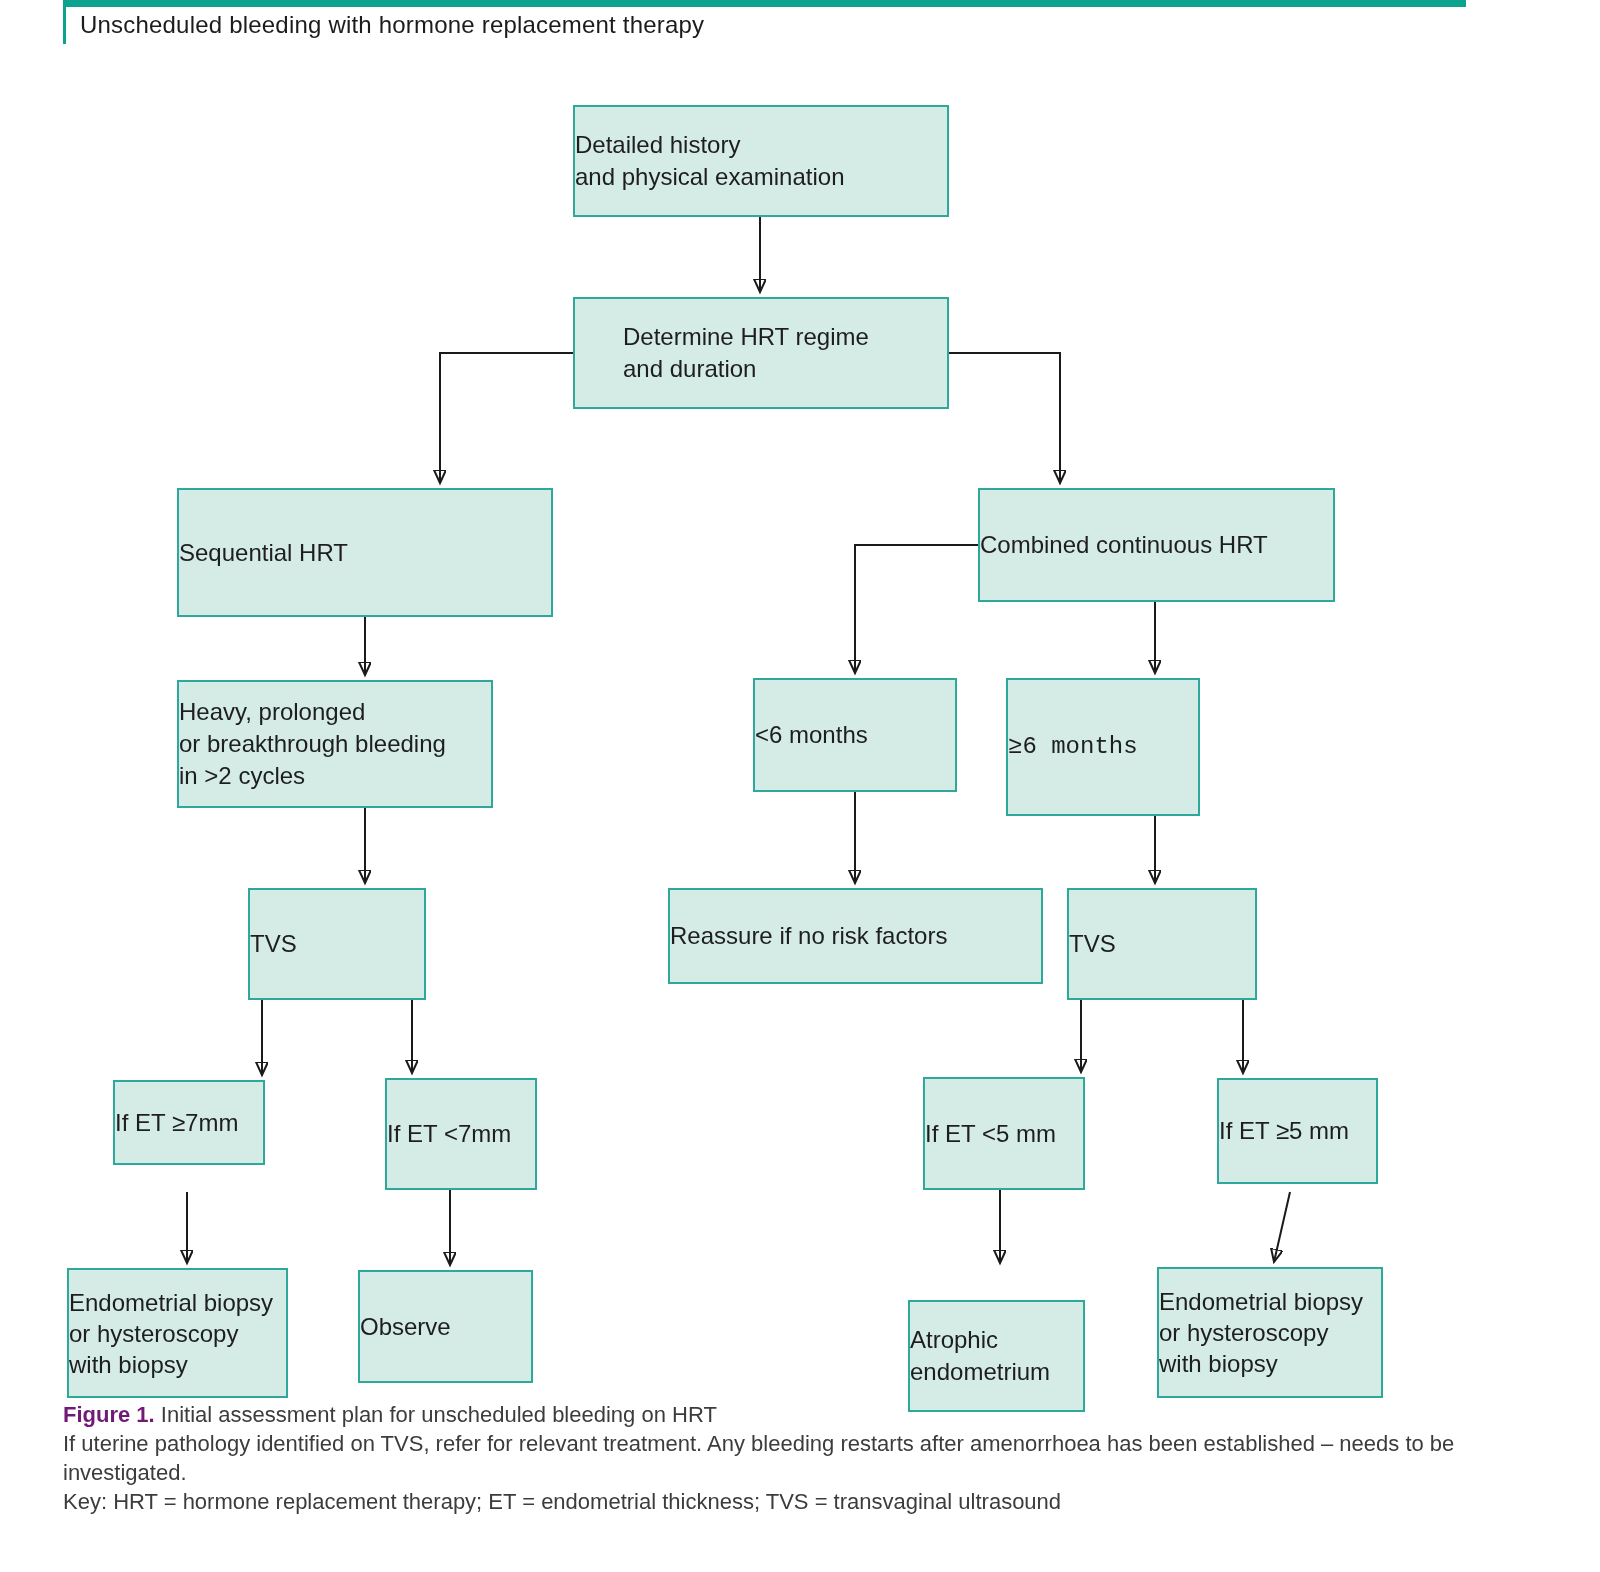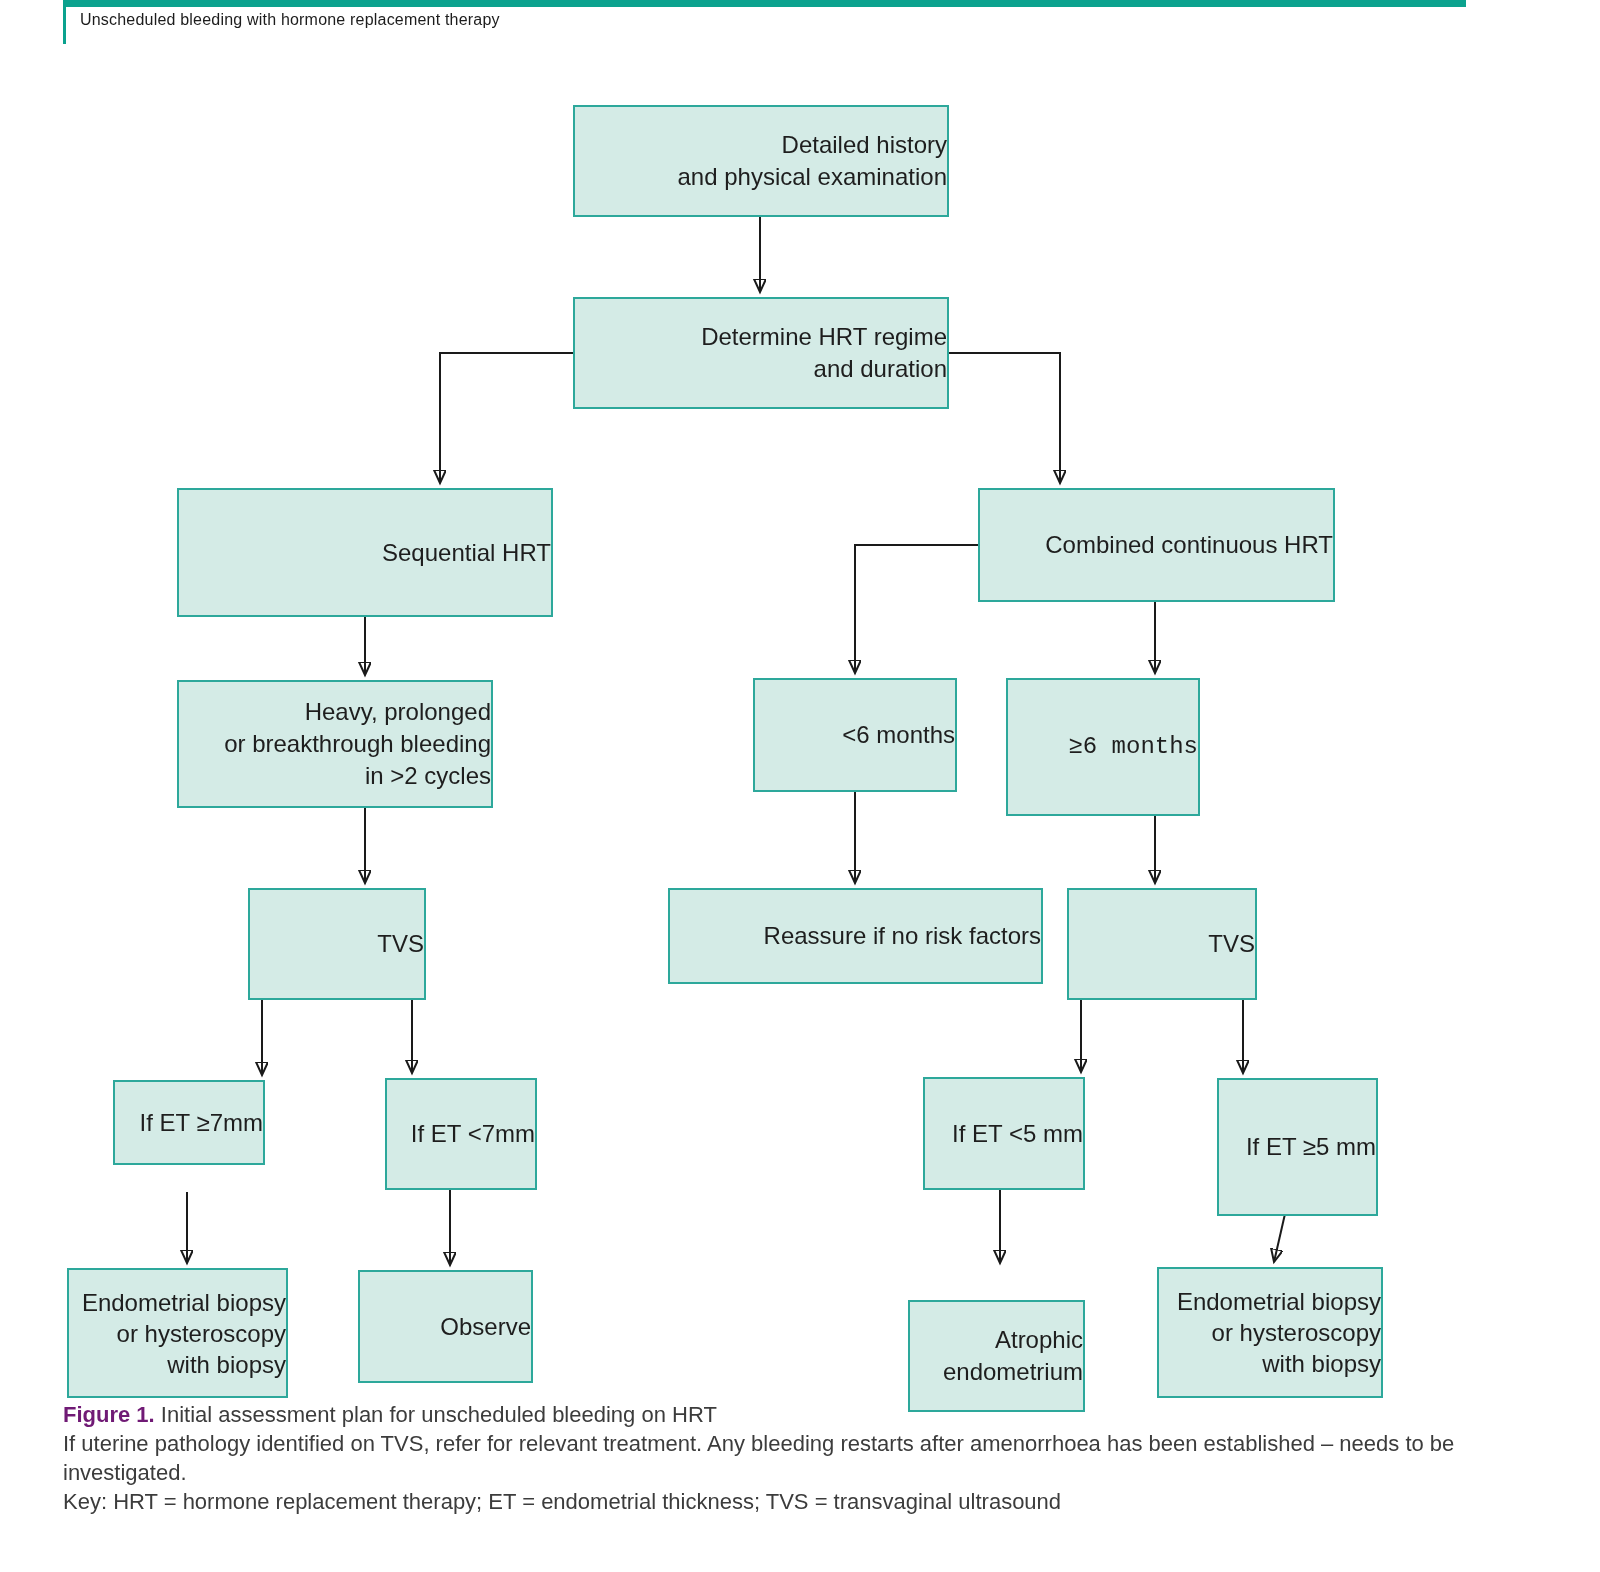--- a/index.html
+++ b/index.html
@@ -16,55 +16,55 @@
     position:absolute; left:63px; top:0; width:1403px; height:7px;
     background:#0ba violet;
   }
   .top-bar{background:#0ba28e;}
   .left-tick{
     position:absolute; left:63px; top:0; width:3px; height:44px;
     background:#0ba28e;
   }
   .page-title{
     position:absolute; left:80px; top:11px;
-    font-size:16px; color:#1c1c1c; letter-spacing:0.2px;
+    font-size:24px; color:#1c1c1c; letter-spacing:0.2px;
   }
   
   svg.connectors{position:absolute; left:0; top:0;}
   svg.connectors path{stroke:#1a1a1a; stroke-width:2; fill:none;}
   
   .node{
     position:absolute;
     box-sizing:border-box;
     background:#d4ebe6;
     border:2.5px solid #2da89b;
     display:flex;
     flex-direction:column;
     justify-content:center;
-    align-items:flex-end;
+    align-items:flex-start;
     text-align:center;
     font-size:24px;
     line-height:32px;
     color:#1e1e1e;
   }
   .node span{display:block;}
   #n0{left:573px; top:105px;  width:376px; height:112px;}
   #n1{left:573px; top:297px;  width:376px; height:112px;padding-left:48px;}
   #n2{left:177px; top:488px;  width:376px; height:129px;}
   #n3{left:978px; top:488px;  width:357px; height:114px;}
   #n4{left:177px; top:680px;  width:316px; height:128px;}
   #n5{left:753px; top:678px;  width:204px; height:114px;}
   #n6{left:1006px;top:678px;  width:194px; height:138px;font-family:Liberation Mono, monospace;}
   #n7{left:248px; top:888px;  width:178px; height:112px;}
   #n8{left:668px; top:888px;  width:375px; height:96px;}
   #n9{left:1067px;top:888px;  width:190px; height:112px;}
   #n10{left:113px; top:1080px; width:152px; height:85px;}
   #n11{left:385px; top:1078px; width:152px; height:112px;}
   #n12{left:923px; top:1077px; width:162px; height:113px;}
-  #n13{left:1217px;top:1078px; width:161px; height:138px;}
+  #n13{left:1217px;top:1078px; width:161px; height:106px;}
   #n14{left:67px;  top:1268px; width:221px; height:130px; line-height:31px;}
   #n15{left:358px; top:1270px; width:175px; height:113px;}
   #n16{left:908px; top:1268px; width:177px; height:112px;margin-top:32px;}
   #n17{left:1157px;top:1267px; width:226px; height:131px; line-height:31px;}
   
   .caption{
     position:absolute; left:63px; top:1402px; width:1500px;
     font-size:22px; color:#3c3c3c;
   }
   .cap-line{height:29px; white-space:nowrap;}

